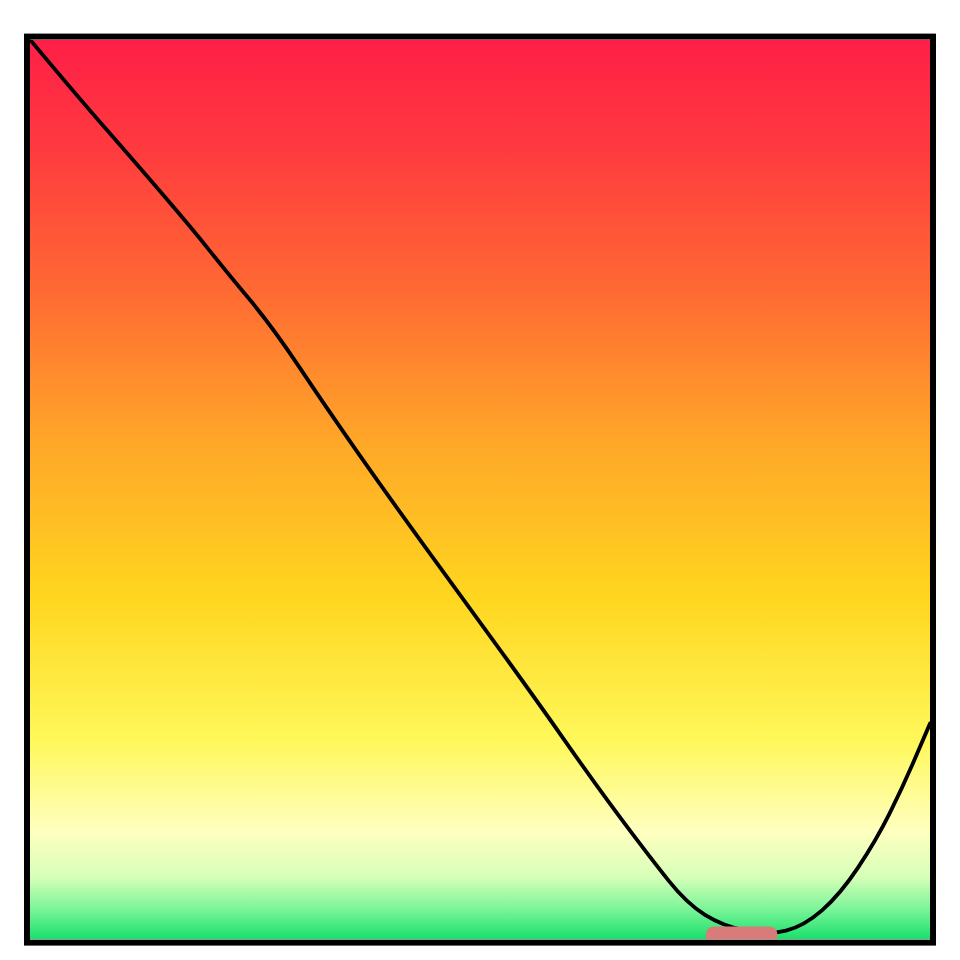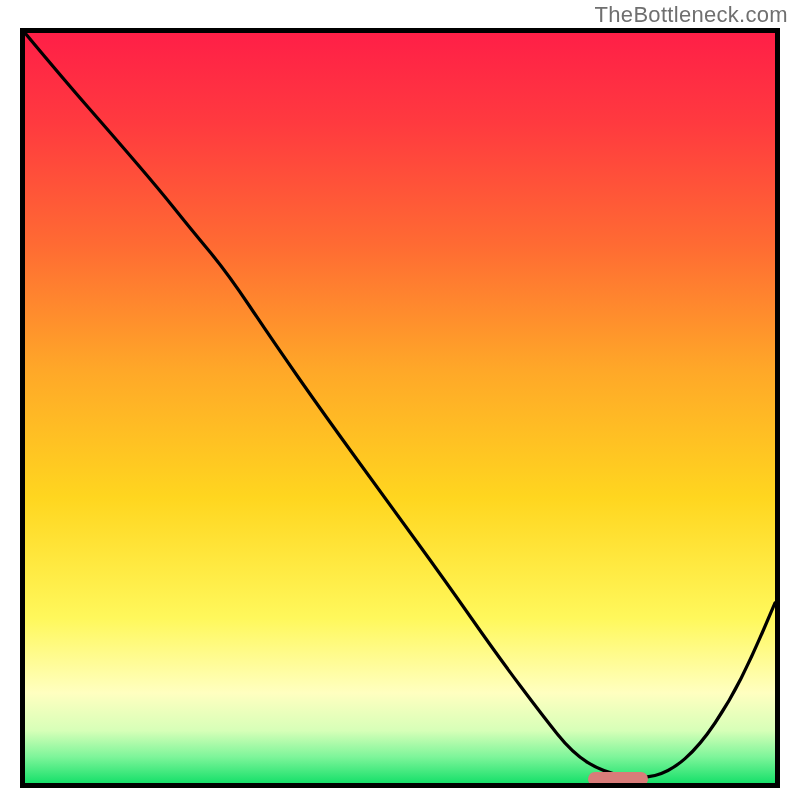--- a/index.html
+++ b/index.html
@@ -47,21 +47,20 @@
     border-radius: 7px;
     background: #d97c79;
     z-index: 30;
   }
 </style>
 </head>
 <body>
 
 <div class="stage">
 
-  <div class="watermark">TheBottleneck.com</div>
 
   <div class="frame">
 
     <svg class="bg" viewBox="0 0 750 750" preserveAspectRatio="none">
       <defs>
         <linearGradient id="grad" x1="0" y1="0" x2="0" y2="1">
             <stop offset="0%" stop-color="#ff1f47"></stop>
             <stop offset="12%" stop-color="#ff3a3f"></stop>
             <stop offset="28.000000000000004%" stop-color="#ff6a33"></stop>
             <stop offset="45%" stop-color="#ffa828"></stop>

